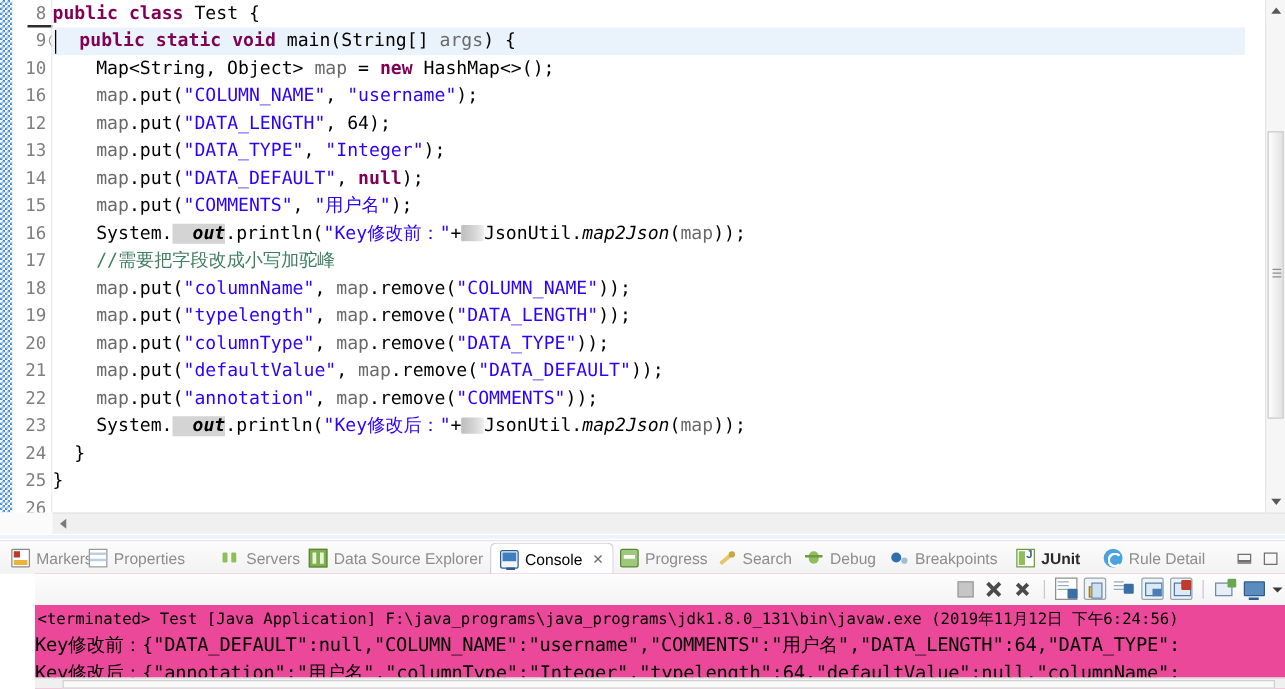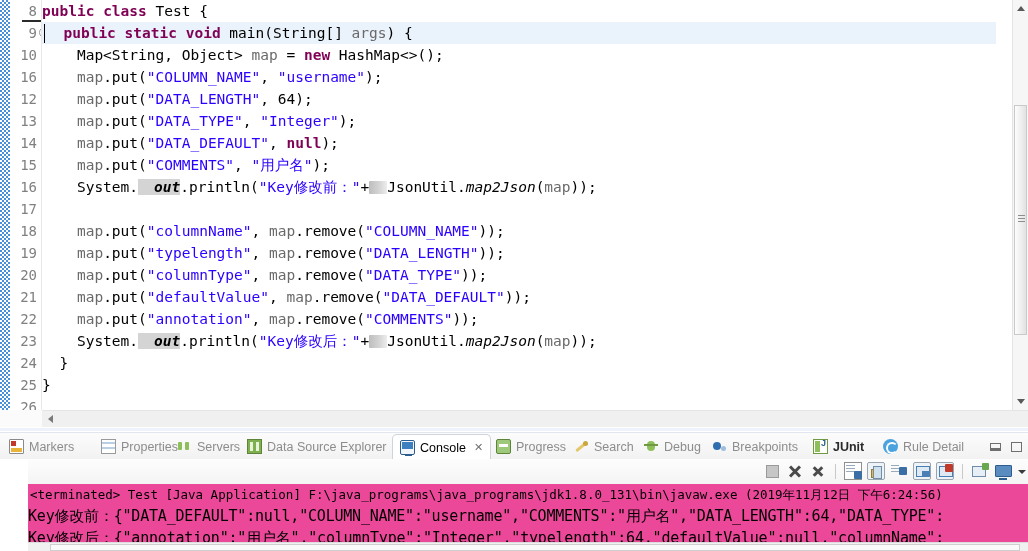--- a/index.html
+++ b/index.html
@@ -301,20 +301,21 @@
       <div class="cline" style="top:88px;">    <span class="prm">map</span>.put(<span class="str">"DATA_LENGTH"</span>, 64);</div>
 
       <div class="cline" style="top:110px;">    <span class="prm">map</span>.put(<span class="str">"DATA_TYPE"</span>, <span class="str">"Integer"</span>);</div>
 
       <div class="cline" style="top:132px;">    <span class="prm">map</span>.put(<span class="str">"DATA_DEFAULT"</span>, <span class="kw">null</span>);</div>
 
       <div class="cline" style="top:154px;">    <span class="prm">map</span>.put(<span class="str">"COMMENTS"</span>, <span class="str">"用户名"</span>);</div>
 
       <div class="cline" style="top:176px;">    System.<span class="statichl stat" style="color:#000;font-weight:bold;">out</span>.println(<span class="str">"Key修改前："</span>+<span class="redact"></span>JsonUtil.<span class="stat">map2Json</span>(<span class="prm">map</span>));</div>
 
+      <div class="cline cmt" style="top:198px;">    //需要把字段改成小写加驼峰</div>
 
       <div class="cline" style="top:220px;">    <span class="prm">map</span>.put(<span class="str">"columnName"</span>, <span class="prm">map</span>.remove(<span class="str">"COLUMN_NAME"</span>));</div>
 
       <div class="cline" style="top:242px;">    <span class="prm">map</span>.put(<span class="str">"typelength"</span>, <span class="prm">map</span>.remove(<span class="str">"DATA_LENGTH"</span>));</div>
 
       <div class="cline" style="top:264px;">    <span class="prm">map</span>.put(<span class="str">"columnType"</span>, <span class="prm">map</span>.remove(<span class="str">"DATA_TYPE"</span>));</div>
 
       <div class="cline" style="top:286px;">    <span class="prm">map</span>.put(<span class="str">"defaultValue"</span>, <span class="prm">map</span>.remove(<span class="str">"DATA_DEFAULT"</span>));</div>
 
       <div class="cline" style="top:308px;">    <span class="prm">map</span>.put(<span class="str">"annotation"</span>, <span class="prm">map</span>.remove(<span class="str">"COMMENTS"</span>));</div>
@@ -349,21 +350,21 @@
         </div>
     </div>
     <div class="ed-bottomline"></div>
   </div>
 
   <div class="viewbar">
     <div class="vtab" style="left:2px;">
       <span class="tabico ico-markers"></span>
       <span>Markers</span>
     </div>
-    <div class="vtab" style="left:94px;">
+    <div class="vtab" style="left:64px;">
       <span class="tabico ico-props"></span>
       <span>Properties</span>
     </div>
     <div class="vtab" style="left:170px;">
       <span class="tabico ico-servers"></span>
       <span>Servers</span>
     </div>
     <div class="vtab active" style="left:392px;">
       <span class="tabico ico-console"></span>
       <span>Console</span>

